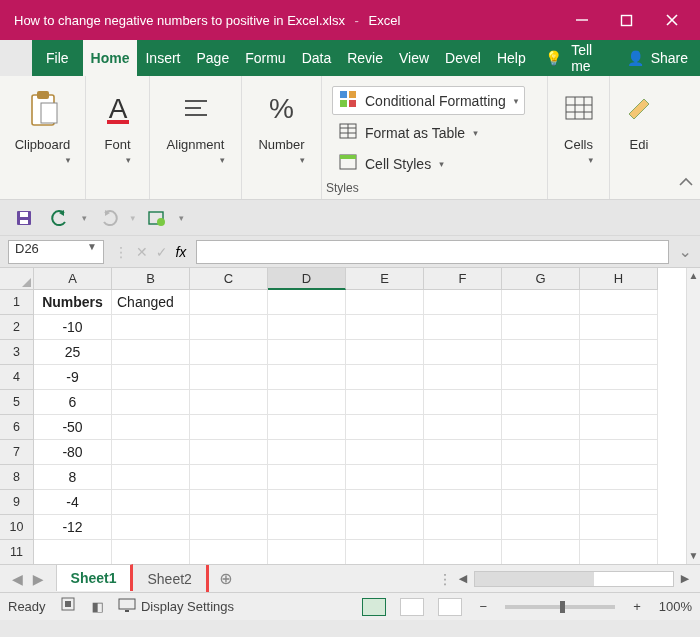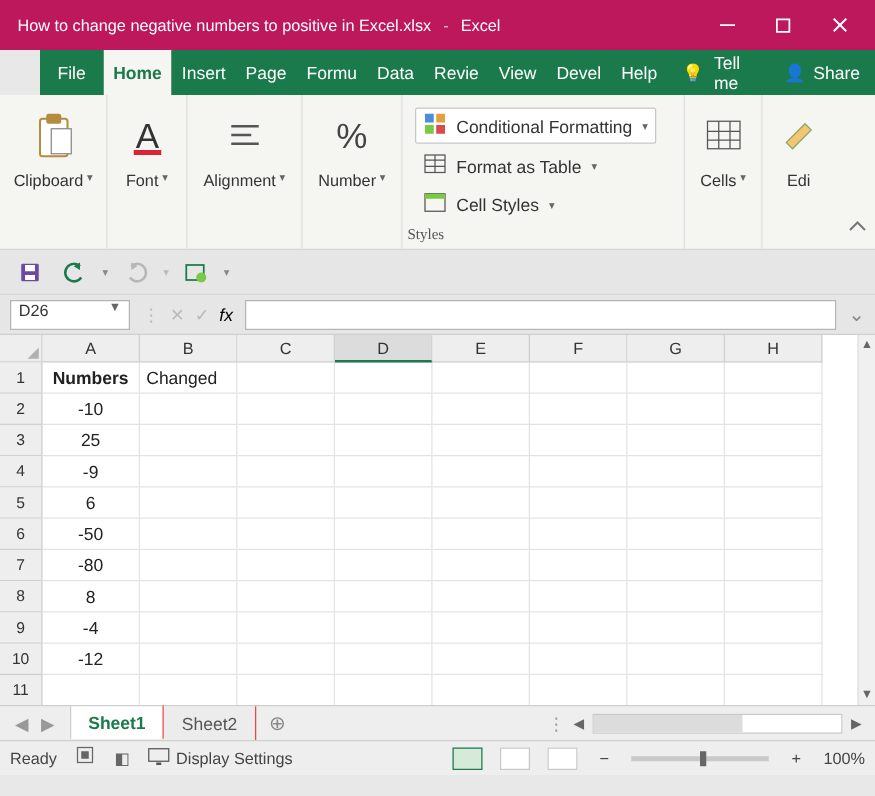--- a/index.html
+++ b/index.html
@@ -17,24 +17,24 @@
   .rtab { display: flex; align-items: center; padding: 0 8px; cursor: default; }
   .rtab.active { background: #f5f5f2; color: #1b7a4c; font-weight:600; }
   .rtab.file { padding: 0 14px; }
   .tab-spacer { flex: 1; }
   .tellme { display:flex; align-items:center; gap:8px; padding:0 12px; font-size:14px; }
   .share { display:flex; align-items:center; gap:6px; padding:0 12px; font-size:14px; }
 
   
   .ribbon { height: 124px; background: #f5f5f2; border-bottom: 1px solid #d6d6d6; display:flex; position:relative; }
   .group { border-right: 1px solid #dedede; display:flex; flex-direction:column; align-items:center; justify-content: space-between; padding: 6px 4px 0 4px; }
-  .group-label { font-size:12px; color:#555; padding: 3px 0 4px; font-family: Liberation Serif, serif; }
+  .group-label { font-size:12px; color:#555; padding: 3px 0 4px; }
   .group .bigbtn { display:flex; flex-direction:column; align-items:center; justify-content:center; gap:6px; padding:4px 10px; border:1px solid transparent; border-radius:2px; }
   .bigbtn .icon-box { width: 44px; height: 44px; display:flex; align-items:center; justify-content:center; position:relative; }
-  .bigbtn .lbl { font-size:13px; color:#333; display:flex; align-items:flex-start; gap:3px;}
+  .bigbtn .lbl { font-size:13px; color:#333; display:flex; align-items:flex-end; gap:3px;flex-direction:column;}
   .caret { font-size:9px; color:#666; }
 
   .styles-group { flex-direction:row; align-items:flex-start; flex:0 0 auto; }
   .styles-left { flex:1; display:flex; flex-direction:column; gap:4px; padding:4px 6px 0 6px; }
   .styles-btn { display:flex; align-items:center; gap:8px; font-size:14px; color:#333; padding:3px 6px; border:1px solid transparent; border-radius:2px;}
   .styles-btn.big { background:#fff; border:1px solid #c7c7c7; }
   
   .ribbon-collapse { position:absolute; right:6px; bottom:4px; color:#777; }
 
   
@@ -62,21 +62,21 @@
   .rh { width:34px; background:#eee; border-right:1px solid #cfcfcf; border-bottom:1px solid #cfcfcf; text-align:center; font-size:12.5px; color:#333; line-height:25px;}
   .cell { width:78px; border-right:1px solid #e3e3e3; border-bottom:1px solid #e3e3e3; font-size:14px; color:#222; line-height:25px; padding:0 5px; text-align:center;}
   .cell.bold { font-weight:700;}
   .cell.left { text-align:left; }
   .vscroll { position:absolute; right:0; top:0; bottom:0; width:14px; background:#f0f0f0; border-left:1px solid #ddd;}
   .vscroll .arrow { height:16px; text-align:center; font-size:10px; color:#666; line-height:16px;}
 
   
   .sheetbar { height:28px; background:#eee; border-top:1px solid #cfcfcf; display:flex; align-items:stretch; font-size:14px;}
   .sheet-nav { display:flex; align-items:center; gap:10px; padding:0 12px; color:#999;}
-  .stab { padding:0 14px; display:flex; align-items:center; border-right:1px solid #ef4444; background:#ececec; color:#555;}
+  .stab { padding:0 14px; display:flex; align-items:center; border-right:3px solid #ef4444; background:#ececec; color:#555;}
   .stab.active { background:#fff; color:#1b7a4c; font-weight:600; border-top:1px solid #cfcfcf; border-left:1px solid #cfcfcf; position:relative; top:-1px;}
   .stab.add { background:transparent; border:none; color:#888; font-size:16px; width:34px; justify-content:center;}
   .hscroll { flex:1; display:flex; align-items:center; justify-content:flex-end; padding:0 6px; gap:2px;}
   .hscroll .track { flex:0 0 200px; height:16px; border:1px solid #c9c9c9; background:#fff; position:relative;}
   .hscroll .track .th { position:absolute; left:0; top:0; bottom:0; width:60%; background:#dcdcdc;}
   .hscroll .arrow { width:18px; text-align:center; color:#666; font-size:11px;}
 
   
   .status { height:28px; background:#eee; border-top:1px solid #cfcfcf; display:flex; align-items:center; font-size:13px; color:#444; padding:0 8px; gap:14px;}
   .status .spacer { flex:1; }

